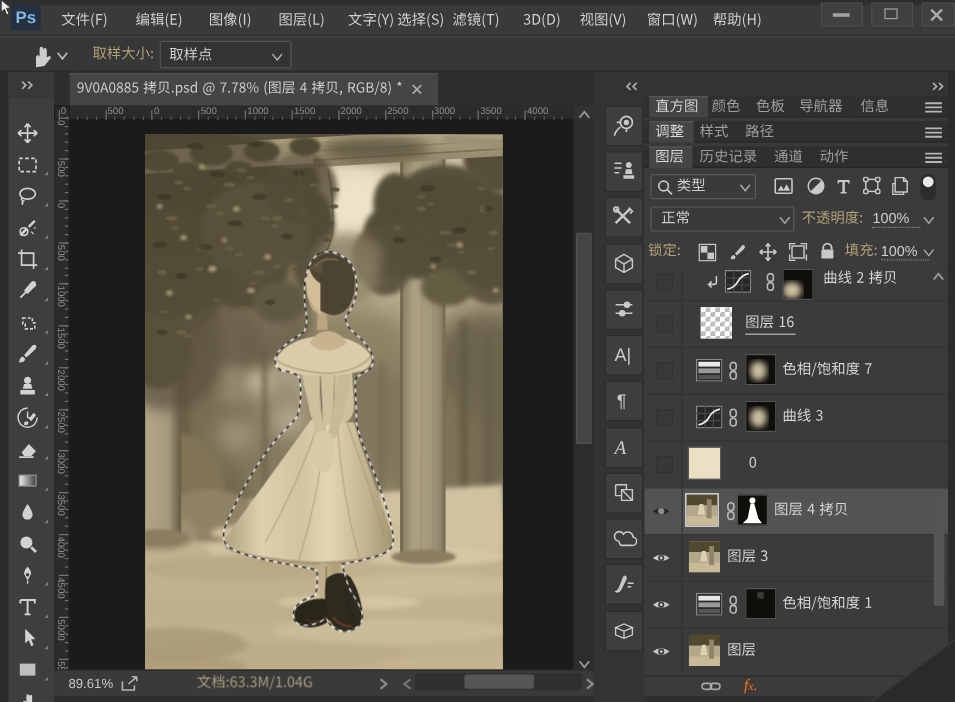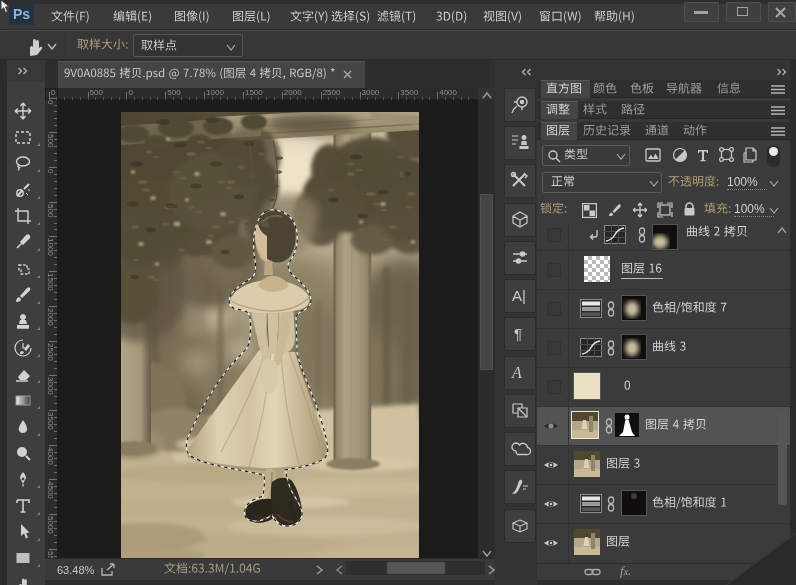--- a/index.html
+++ b/index.html
@@ -885,21 +885,21 @@
 <div style="position:absolute;left:478px;top:100px;width:17px;height:458px;background:#2c2c2c"></div>
 <div style="position:absolute;left:480px;top:194px;width:13px;height:176px;background:#454545;border:1px solid #525252;border-radius:1px"></div>
 <svg style="position:absolute;left:481px;top:91px" width="12" height="9">
     <path d="M2,7 L6,2 L10,7" fill="none" stroke="#999" stroke-width="1.5"></path>
   </svg>
 <svg style="position:absolute;left:481px;top:549px" width="12" height="9">
     <path d="M2,2 L6,7 L10,2" fill="none" stroke="#999" stroke-width="1.5"></path>
   </svg>
 <div style="position:absolute;left:45px;top:558px;width:450px;height:22px;background:#3a3a3a;border-top:1px solid #2a2a2a"></div>
 <div style="position:absolute;left:45px;top:580px;width:450px;height:5px;background:#2e2e2e"></div>
-<div style="position:absolute;left:57px;top:564px;width:45px;height:13px;font-size:11px;color:#c6c6c6">63.48%</div>
+<div style="position:absolute;left:57px;top:564px;width:45px;height:13px;font-size:11px;color:#c6c6c6">89.61%</div>
 <svg style="position:absolute;left:100px;top:563px" width="17" height="14" fill="none" stroke="#b5b5b5" stroke-width="1.3">
     <path d="M2,5 L2,12 L12,12 L12,8"></path>
     <path d="M7,7 L14,1 M14,1 L10,1 M14,1 L14,5"></path>
   </svg>
 <svg style="position:absolute;left:164px;top:562px;" width="98.684" height="17">
     <g fill="#a9a084" transform="translate(0,10.56) scale(0.012,-0.012)">
       <use href="#g0" x="0"></use>
       <use href="#g58" x="1000"></use>
       <use href="#g35" x="2000"></use>
       <use href="#g59" x="2278"></use>
@@ -1403,21 +1403,21 @@
       <use href="#g8" x="0"></use>
       <use href="#g11" x="1000"></use>
     </g>
   </svg>
 <div style="position:absolute;left:537px;top:563px;width:253px;height:17px;background:#3b3b3b;border-top:1px solid #2c2c2c"></div>
 <div style="position:absolute;left:537px;top:580px;width:259px;height:5px;background:#2e2e2e"></div>
 <svg style="position:absolute;left:584px;top:566px" width="18" height="12" fill="none" stroke="#a9a9a9" stroke-width="1.3">
     <rect x="1" y="3.5" width="8" height="5" rx="2.5"></rect>
     <rect x="8" y="3.5" width="8" height="5" rx="2.5"></rect>
   </svg>
-<div style="position:absolute;left:620px;top:563px;width:20px;height:16px;font-family:'Liberation Serif';font-style:italic;font-size:13px;color:#a3a3a3">f<span style="font-size:10px">x</span>.</div>
+<div style="position:absolute;left:620px;top:563px;width:20px;height:16px;font-family:'Liberation Serif';font-style:italic;font-size:13px;color:#f97316">f<span style="font-size:10px">x</span>.</div>
 <svg style="position:absolute;left:776px;top:226px" width="12" height="9">
     <path d="M2,7 L6,2 L10,7" fill="none" stroke="#999" stroke-width="1.5"></path>
   </svg>
 <div style="position:absolute;left:778px;top:413px;width:9px;height:92px;background:#555;border-radius:3px"></div>
 <svg style="position:absolute;left:726px;top:533px" width="70" height="52">
     <path d="M70,0 L70,52 L0,52 Z" fill="#2a2a2a"></path>
     <path d="M70,0 L0,52" stroke="#383838" stroke-width="1.5"></path>
   </svg>
 <svg style="position:absolute;left:0px;top:0px" width="14" height="16">
     <path d="M1,0 L9,6.5 L5.5,7 L7.5,11.5 L5.5,12.5 L3.8,7.8 L1,10 Z" fill="#e8e8e8" stroke="#333" stroke-width="0.8"></path>

